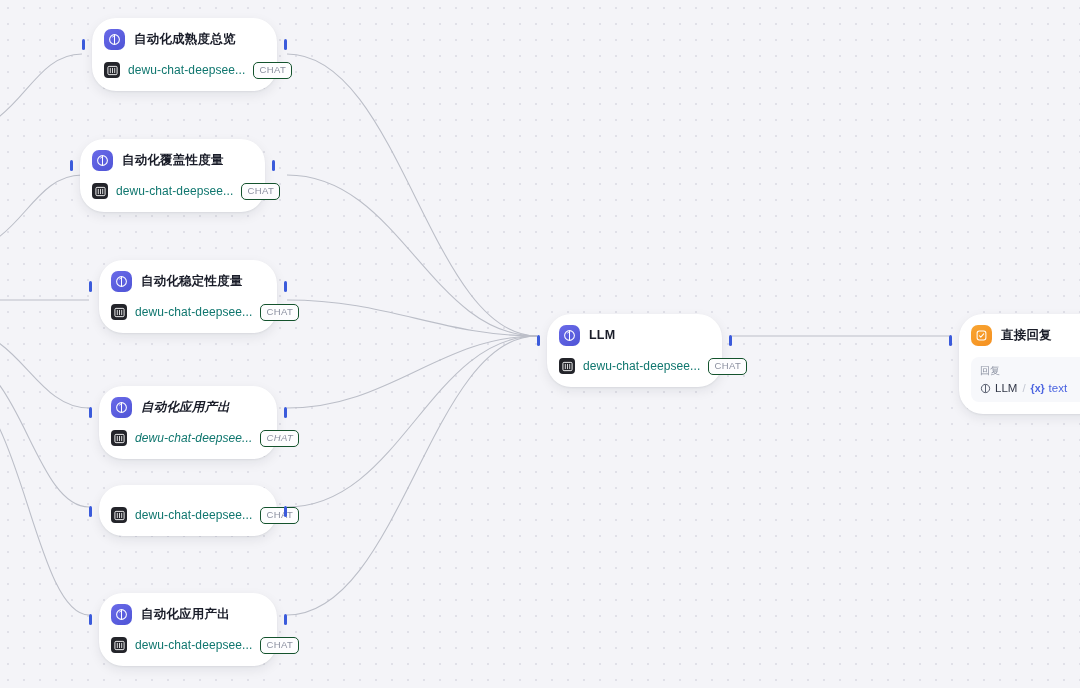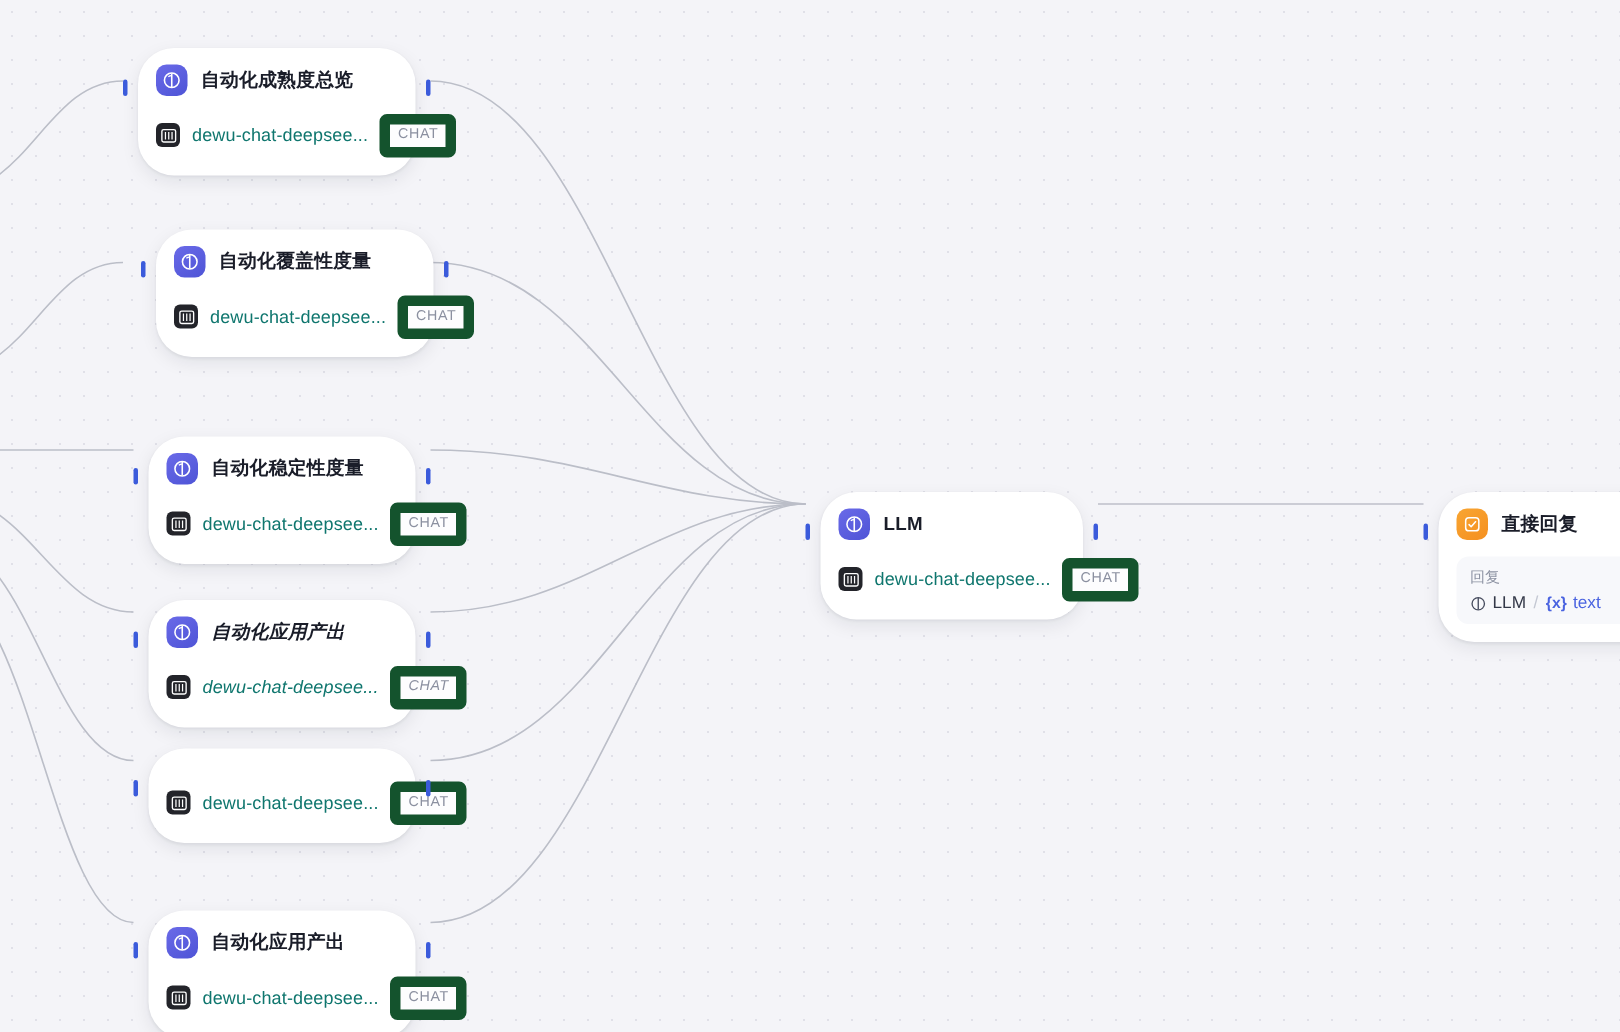--- a/index.html
+++ b/index.html
@@ -22,21 +22,20 @@
   }
 
   
   .node {
     position: absolute;
     background: #ffffff;
     border-radius: 24px;
     box-shadow: 0 1px 2px rgba(16,24,40,0.06),
                 0 4px 12px rgba(16,24,40,0.08);
     padding: 10px 12px 12px 12px;
-    margin-top: 14px;
   }
   .node-head {
     display: flex;
     align-items: center;
     gap: 9px;
     height: 22px;
   }
   .node-title {
     font-size: 12.5px;
     font-weight: 700;
@@ -72,21 +71,21 @@
   }
   .model-name {
     font-size: 12px;
     color: #0f766e;
     white-space: nowrap;
     letter-spacing: .1px;
   }
   .chat-tag {
     font-size: 9.5px;
     color: #8b90a0;
-    border: 7px solid #14532d;
+    border: 1px solid #14532d;
     border-radius: 5px;
     padding: 1px 5px 2px 5px;
     background: #fdfdfe;
     letter-spacing: .4px;
     line-height: 1.25;
   }
 
   
   .reply-body {
     margin-top: 11px;
@@ -174,21 +173,21 @@
         <svg width="11" height="11" viewBox="0 0 12 12">
           <rect x="1" y="1.5" width="10" height="9" rx="1.3" fill="none" stroke="#fff" stroke-width="1"></rect>
           <path d="M3.6 3.2 L3.6 8.8 M6 3.2 L6 8.8 M8.4 3.2 L8.4 8.8" stroke="#fff" stroke-width="0.9"></path>
         </svg>
       </span>
       <span class="model-name">dewu-chat-deepsee...</span>
       <span class="chat-tag">CHAT</span>
     </div>
   </div>
 
-  <div class="node" style="left:104px; top:139px; width:185px;">
+  <div class="node" style="left:80px; top:139px; width:185px;">
     <span class="port left port-head"></span>
     <span class="port right port-head"></span>
     <div class="node-head">
       <span class="ico indigo">
         <svg width="13" height="13" viewBox="0 0 16 16">
           <circle cx="8" cy="8" r="6" fill="none" stroke="#fff" stroke-width="1.3"></circle>
           <path d="M8 2.4 L8 13.6" stroke="#fff" stroke-width="1.3"></path>
           <path d="M5.2 5.2 A4 4 0 0 1 8 4.2" stroke="#fff" stroke-width="1.1" fill="none"></path>
         </svg>
       </span>
@@ -199,21 +198,21 @@
         <svg width="11" height="11" viewBox="0 0 12 12">
           <rect x="1" y="1.5" width="10" height="9" rx="1.3" fill="none" stroke="#fff" stroke-width="1"></rect>
           <path d="M3.6 3.2 L3.6 8.8 M6 3.2 L6 8.8 M8.4 3.2 L8.4 8.8" stroke="#fff" stroke-width="0.9"></path>
         </svg>
       </span>
       <span class="model-name">dewu-chat-deepsee...</span>
       <span class="chat-tag">CHAT</span>
     </div>
   </div>
 
-  <div class="node" style="left:99px; top:277px; width:178px;text-align:center;">
+  <div class="node" style="left:99px; top:260px; width:178px;text-align:center;">
     <span class="port left port-head"></span>
     <span class="port right port-head"></span>
     <div class="node-head">
       <span class="ico indigo">
         <svg width="13" height="13" viewBox="0 0 16 16">
           <circle cx="8" cy="8" r="6" fill="none" stroke="#fff" stroke-width="1.3"></circle>
           <path d="M8 2.4 L8 13.6" stroke="#fff" stroke-width="1.3"></path>
           <path d="M5.2 5.2 A4 4 0 0 1 8 4.2" stroke="#fff" stroke-width="1.1" fill="none"></path>
         </svg>
       </span>

